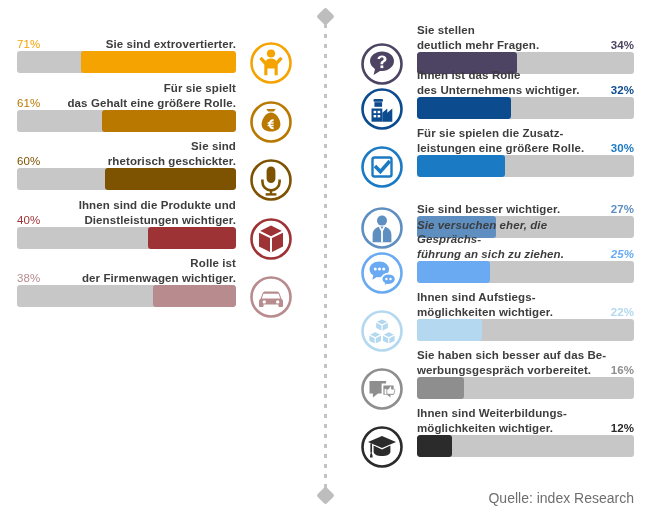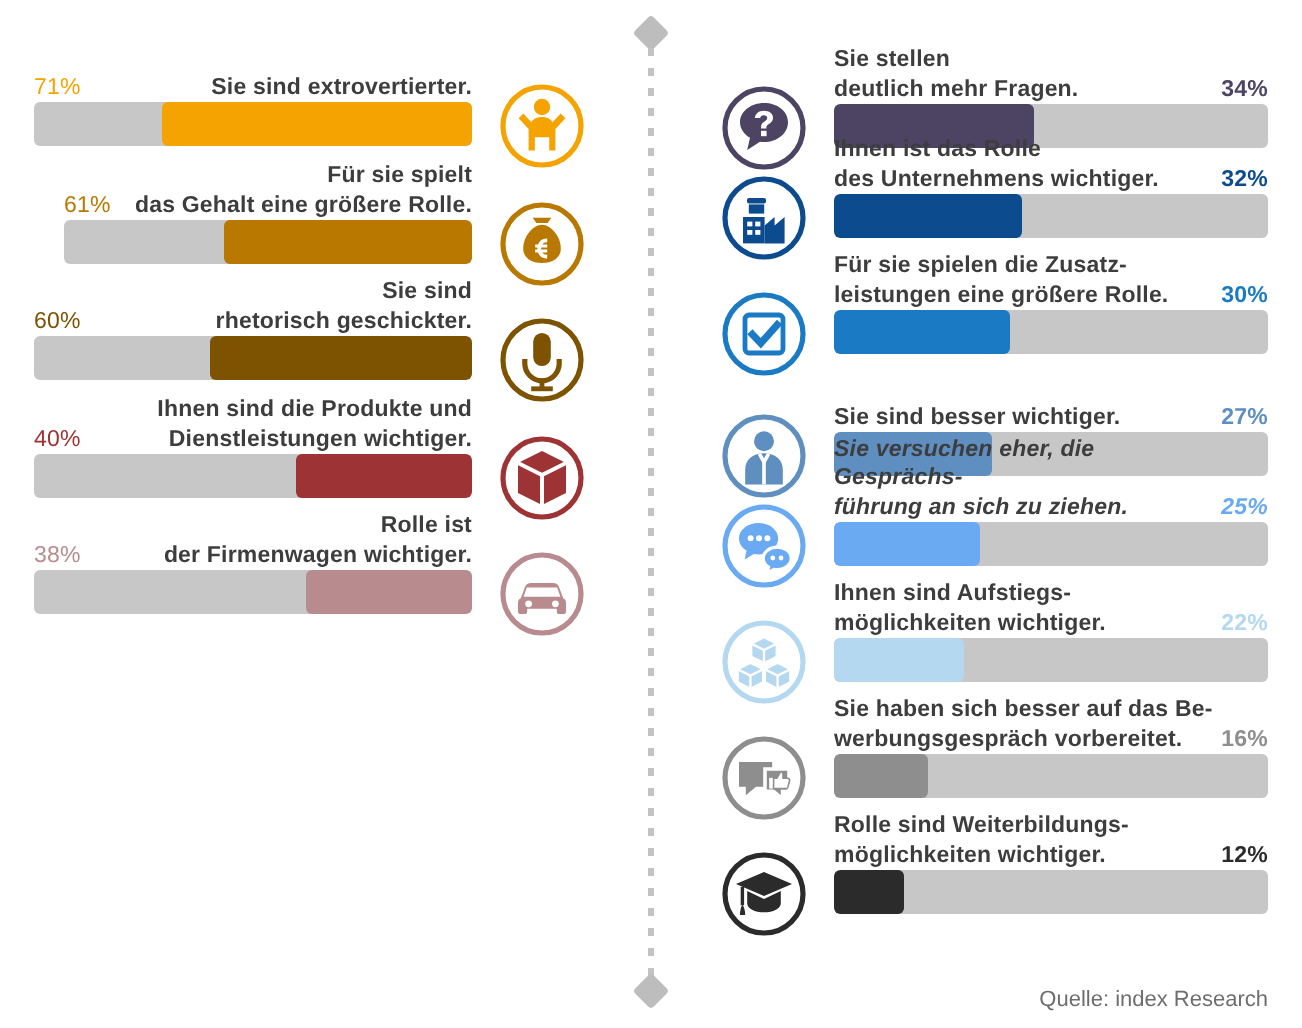--- a/index.html
+++ b/index.html
@@ -159,21 +159,21 @@
     height: 44px;
   }
 
   .icon-wrap svg { display: block; width: 44px; height: 44px; }
 
   
   .source {
     position: absolute;
     right: 17px;
     bottom: 8px;
-    font-size: 11px;
+    font-size: 14px;
     color: #6e6e6e;
     font-weight: normal;
   }
 </style>
 </head>
 <body>
 
 <div class="infographic">
 
   <div class="col col-left" id="left-col">
@@ -184,21 +184,21 @@
           <div class="fill" style="width:71%;background:#f5a300"></div>
         </div>
         <div class="icon-wrap">
           <svg viewBox="0 0 44 44" xmlns="http://www.w3.org/2000/svg">
             <circle cx="22" cy="22" r="19.5" fill="none" stroke="#f5a300" stroke-width="2.6"></circle>
             <circle cx="22" cy="12.5" r="4.1" fill="#f5a300"></circle>
             <path d="M22 17.5c-3 0-4.6 1.3-5.3 2.6l-4-4.3-2.4 2.3 5 5.4v10.7h3.1v-6.6h7.2v6.6h3.1V23.5l5-5.4-2.4-2.3-4 4.3c-.7-1.3-2.3-2.6-5.3-2.6z" fill="#f5a300"></path>
           </svg>
         </div>
       </div>
-      <div class="row row-l" style="top: 85px; height: 47px; margin-left: 15px;">
+      <div class="row row-l" style="top: 85px; height: 47px;">
         <div class="label"><span class="line">Für sie spielt</span><br><span class="line">das Gehalt eine größere Rolle.</span></div>
         <div class="pct" style="color:#b97800">61%</div>
         <div class="track">
           <div class="fill" style="width:61%;background:#b97800"></div>
         </div>
         <div class="icon-wrap">
           <svg viewBox="0 0 44 44" xmlns="http://www.w3.org/2000/svg">
             <circle cx="22" cy="22" r="19.5" fill="none" stroke="#b97800" stroke-width="2.6"></circle>
             <path d="M19.2 11.5h5.6l1.9-2.6h-9.4z" fill="#b97800"></path>
             <path d="M22 12.4c-4.3 0-9.4 5.6-9.4 12 0 4.5 4.2 7.1 9.4 7.1s9.4-2.6 9.4-7.1c0-6.4-5.1-12-9.4-12z" fill="#b97800"></path>
@@ -383,21 +383,21 @@
           <svg viewBox="0 0 44 44" xmlns="http://www.w3.org/2000/svg">
             <circle cx="22" cy="22" r="19.5" fill="none" stroke="#8e8e8e" stroke-width="2.6"></circle>
             <path d="M9.5 14h16.6v12.4H18l-5.1 4.2v-4.2H9.5z" fill="#8e8e8e"></path>
             <path d="M22.5 17.5h12v11.2h-3.2v3.8l-4.6-3.8h-4.2z" fill="#8e8e8e" stroke="#ffffff" stroke-width="1.8"></path>
             <path d="M26.8 27.2v-5.1h1.6l1.9-3.2c.7 0 1.2.5 1.2 1.2v2h2.3c.7 0 1.2.6 1 1.3l-.9 3.3c-.1.4-.5.6-.9.6z" fill="#ffffff" stroke="#8e8e8e" stroke-width="0.8"></path>
             <rect x="24.6" y="21.9" width="1.8" height="5.4" fill="#ffffff"></rect>
           </svg>
         </div>
       </div>
       <div class="row row-r" style="top: 410px; height: 47px;">
-        <div class="label"><span class="line">Rolle sind Weiterbildungs-</span><br><span class="line">möglichkeiten wichtiger.</span></div>
+        <div class="label"><span class="line">Ihnen sind Weiterbildungs-</span><br><span class="line">möglichkeiten wichtiger.</span></div>
         <div class="pct" style="color:#2b2b2b">12%</div>
         <div class="track">
           <div class="fill" style="width:16.23529411764706%;background:#2b2b2b"></div>
         </div>
         <div class="icon-wrap">
           <svg viewBox="0 0 44 44" xmlns="http://www.w3.org/2000/svg">
             <circle cx="22" cy="22" r="19.5" fill="none" stroke="#2b2b2b" stroke-width="2.6"></circle>
             <path d="M22 11 36 17l-14 6-14-6z" fill="#2b2b2b"></path>
             <path d="M13.6 20.5v6.2c0 2.6 3.8 4.4 8.4 4.4s8.4-1.8 8.4-4.4v-6.2L22 24.5z" fill="#2b2b2b"></path>
             <path d="M11.2 18.4v9.2" fill="none" stroke="#2b2b2b" stroke-width="1.7"></path>

